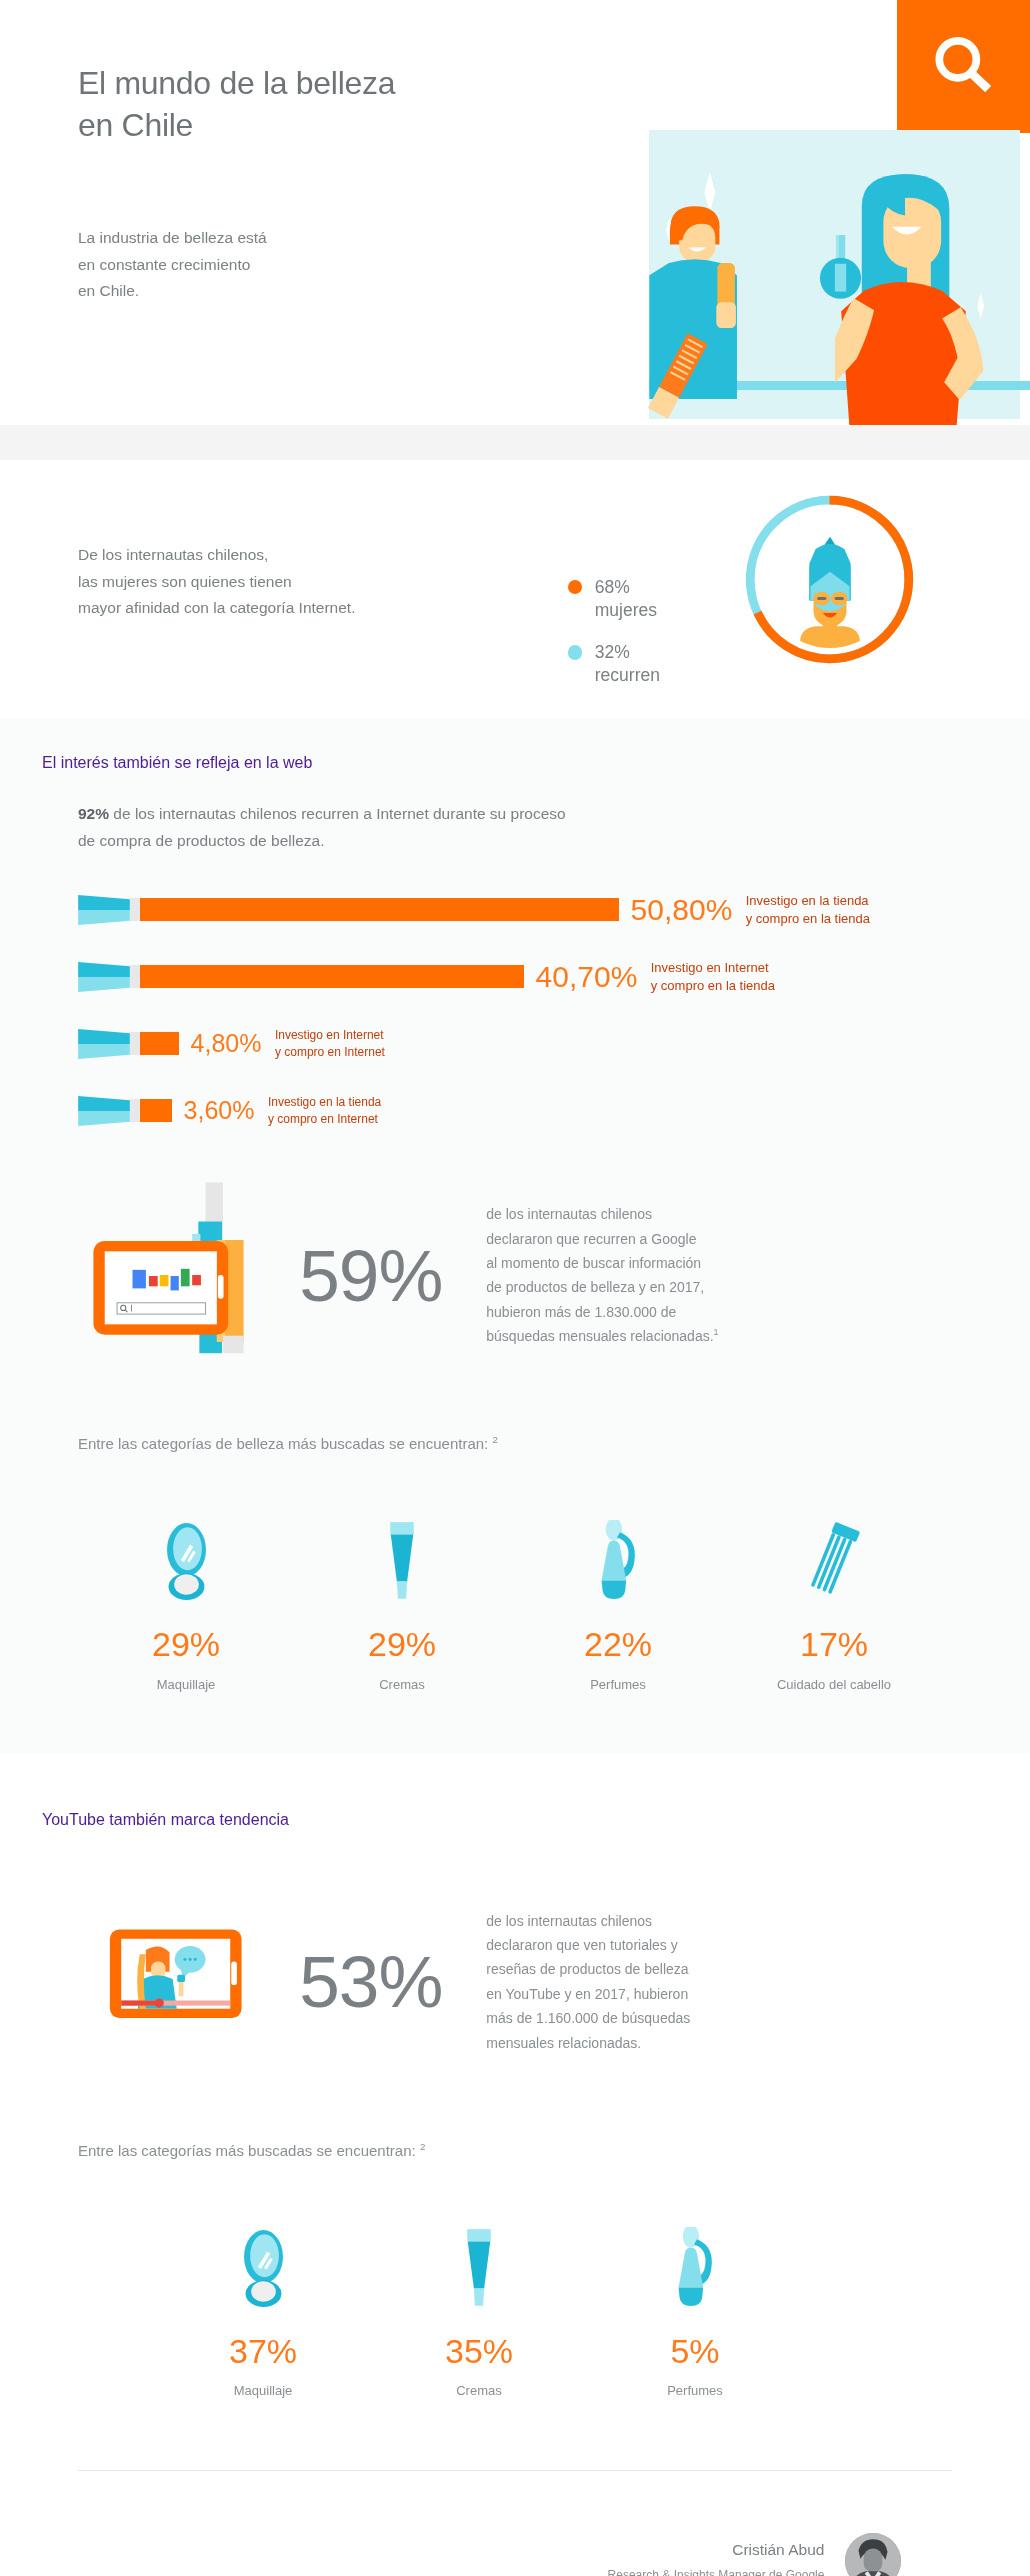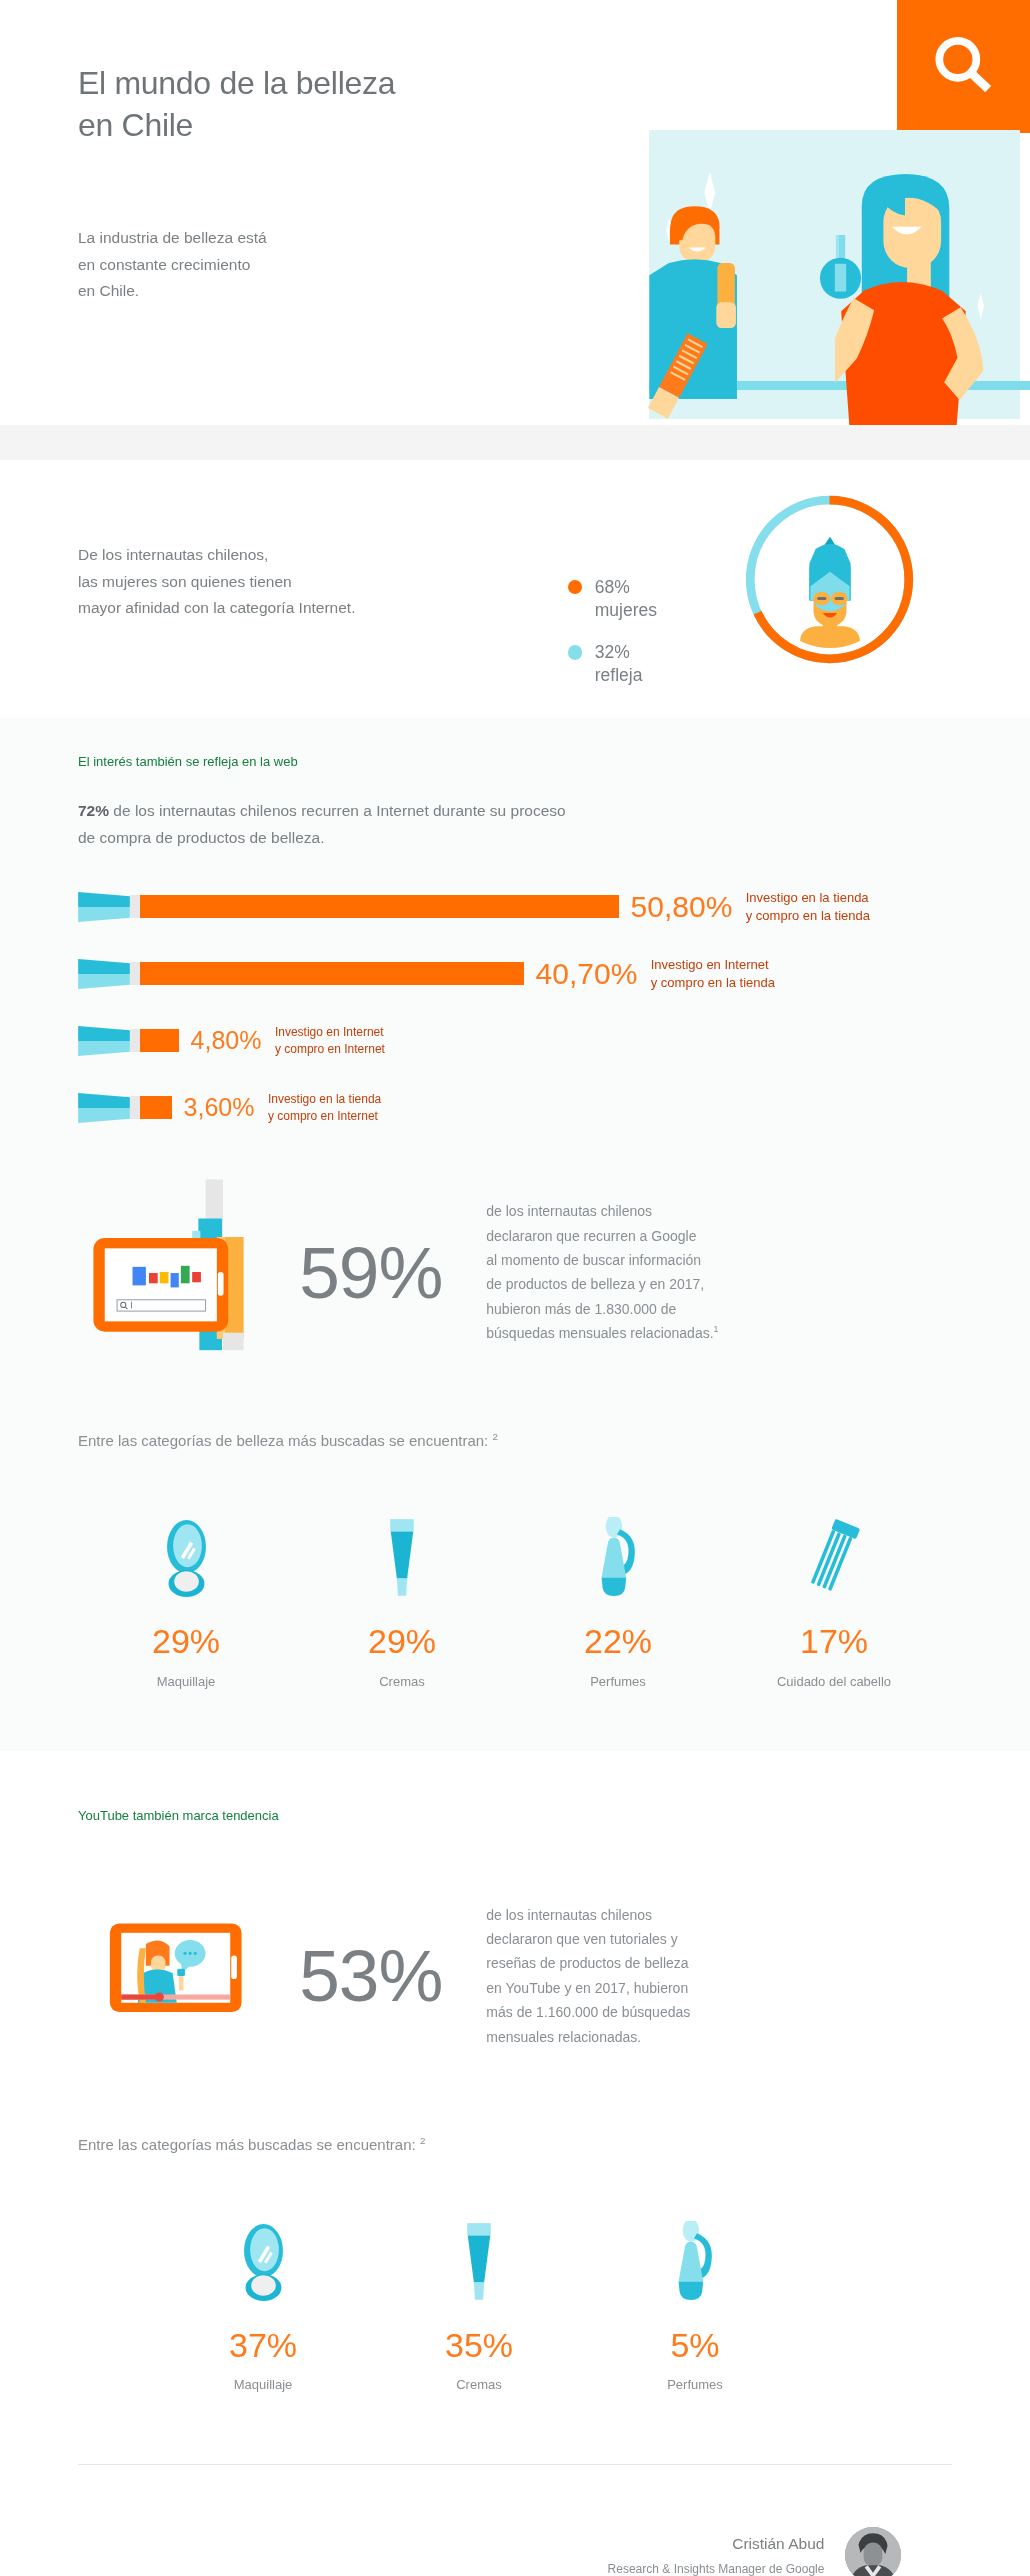--- a/index.html
+++ b/index.html
@@ -47,21 +47,21 @@
   .legend { position: absolute; left: 568px; top: 576px; }
   .legend-row { display: flex; align-items: flex-start; margin-bottom: 19.6px; }
   .legend-dot { width: 14.4px; height: 14.4px; border-radius: 50%; margin-top: 4.1px; margin-right: 12.4px; flex: none; }
   .legend-txt { font-size: 17.5px; line-height: 1.3; color: #7b8084; white-space: pre-line; }
 
   .donut-wrap { position: absolute; left: 742px; top: 492px; width: 175px; height: 175px; }
   .avatar-clip { position: absolute; left: 19.6px; top: 19.6px; width: 136px; height: 136px; border-radius: 50%; overflow: hidden; }
 
   
   .sec-web { position: relative; width: 1030px; background: #FAFBFB; padding-top: 36px; padding-bottom: 0; }
-  .h2 { font-size: 13px; font-weight: 400; color: #15803d; margin-left: 78px; }
+  .h2 { font-size: 16px; font-weight: 400; color: #4c1d95; margin-left: 42px; }
   .lede { margin-left: 78px; margin-top: 29px; font-size: 15.5px; line-height: 1.72; color: #7b8084; width: 773px; white-space: pre-line; }
   .lede b { font-weight: 700; color: #5f6368; }
 
   .bars { margin-top: 39px; margin-left: 78px; position: relative; }
   .bar-row { position: relative; height: 23px; margin-bottom: 23px; display: flex; align-items: center; margin-top: 44px; }
   .funnel { position: relative; width: 52px; height: 30px; flex: none; }
   .funnel svg { display: block; }
   .gap { width: 10.3px; height: 23px; background: #E8E8E8; flex: none; }
   .bar-fill { height: 23px; background: #FF6D00; flex: none; }
   .bar-val { font-size: 30px; color: #FF7A1A; margin-left: 11.3px; white-space: nowrap; line-height: 1; }
@@ -177,21 +177,21 @@
 mayor afinidad con la categoría Internet.</p>
   </section>
 
   <div class="legend">
     <div class="legend-row">
       <span class="legend-dot" style="background:#FF6D00"></span>
       <span class="legend-txt"><span>68%</span><br><span>mujeres</span></span>
     </div>
     <div class="legend-row">
       <span class="legend-dot" style="background:#85DEEB"></span>
-      <span class="legend-txt"><span>32%</span><br><span>refleja</span></span>
+      <span class="legend-txt"><span>32%</span><br><span>recurren</span></span>
     </div>
   </div>
 
   <div class="donut-wrap">
     <svg width="175" height="175" viewBox="0 0 340 340">
       <circle cx="170" cy="170" r="154" fill="none" stroke="#85DEEB" stroke-width="17"></circle>
       <circle id="donut-arc" cx="170" cy="170" r="154" fill="none" stroke="#FF6D00" stroke-width="17" transform="rotate(-90 170 170)" stroke-dasharray="657.9751653678463 309.63537193780996"></circle>
     </svg>
     <div class="avatar-clip">
       <svg width="136" height="136" viewBox="0 0 264 264">
@@ -208,21 +208,21 @@
         <rect x="141" y="165" width="18" height="6" rx="3" fill="#6b7074"></rect>
         <path d="M118 196 q14 18 28 0 z" fill="#FF4D00"></path>
         <path d="M118 214 l28 0 l0 16 l-28 0 z" fill="#FBB040"></path>
         <path d="M74 252 q0-26 30-30 l56 0 q30 4 30 30 l0 14 l-116 0 z" fill="#FBB040"></path>
       </svg>
     </div>
   </div>
 
   <section class="sec-web">
     <h2 class="h2">El interés también se refleja en la web</h2>
-    <p class="lede"><b>72%</b><span> de los internautas chilenos recurren a Internet durante su proceso
+    <p class="lede"><b>92%</b><span> de los internautas chilenos recurren a Internet durante su proceso
 de compra de productos de belleza.</span></p>
 
     <div class="bars">
 
       <div class="bar-row">
         <span class="funnel">
           <svg width="52" height="30" viewBox="0 0 100 58">
               <polygon points="0,0 100,8 100,29 0,29" fill="#27BDD8"></polygon>
               <polygon points="0,58 100,50 100,29 0,29" fill="#85DEEB"></polygon>
             </svg>

